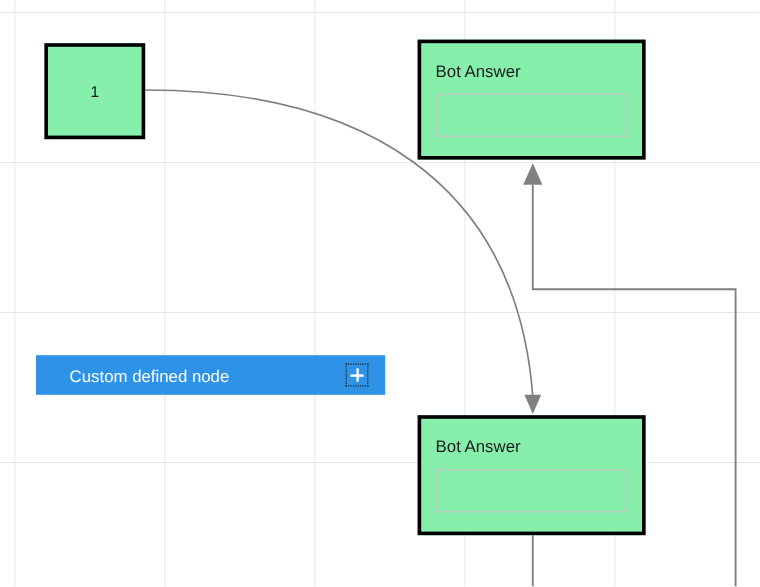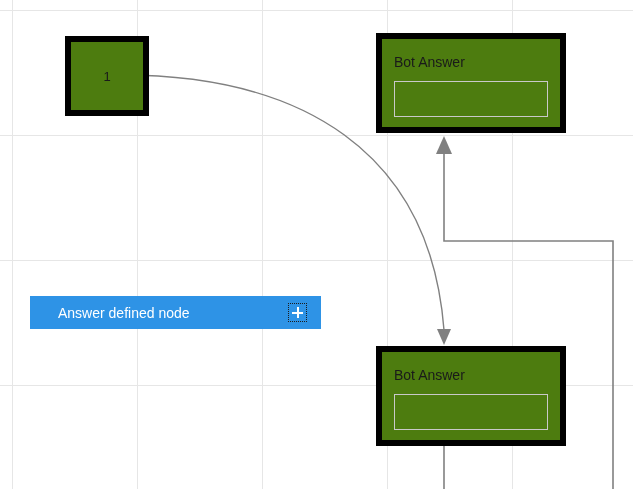--- a/index.html
+++ b/index.html
@@ -41,23 +41,22 @@
     pointer-events: none;
   }
   #connector-layer path,
   #connector-layer polygon {
     pointer-events: auto;
   }
   
   .node {
     position: absolute;
     box-sizing: border-box;
-    border: 6px solid #000000;
-    background: #4d7c0f;
-    margin-left: 28px;
+    border: 3px solid #000000;
+    background: #86efac;
   }
   .node-index {
     display: flex;
     align-items: center;
     justify-content: center;
     font-size: 13px;
     color: #1a1a1a;
   }
   .node-card {
     padding: 14px 12px 0 12px;
@@ -146,17 +145,17 @@
     <div class="node-title">Bot Answer</div>
     <div class="node-slot"></div>
   </div>
 
   <div class="node node-card" style="left:348px; top:346px; width:190px; height:100px;">
     <div class="node-title">Bot Answer</div>
     <div class="node-slot"></div>
   </div>
 
   <div id="custom-node-bar">
-    <span class="label">Answer defined node</span>
+    <span class="label">Custom defined node</span>
     <span class="add-icon"></span>
   </div>
 
 </div>
 
 </body></html>

